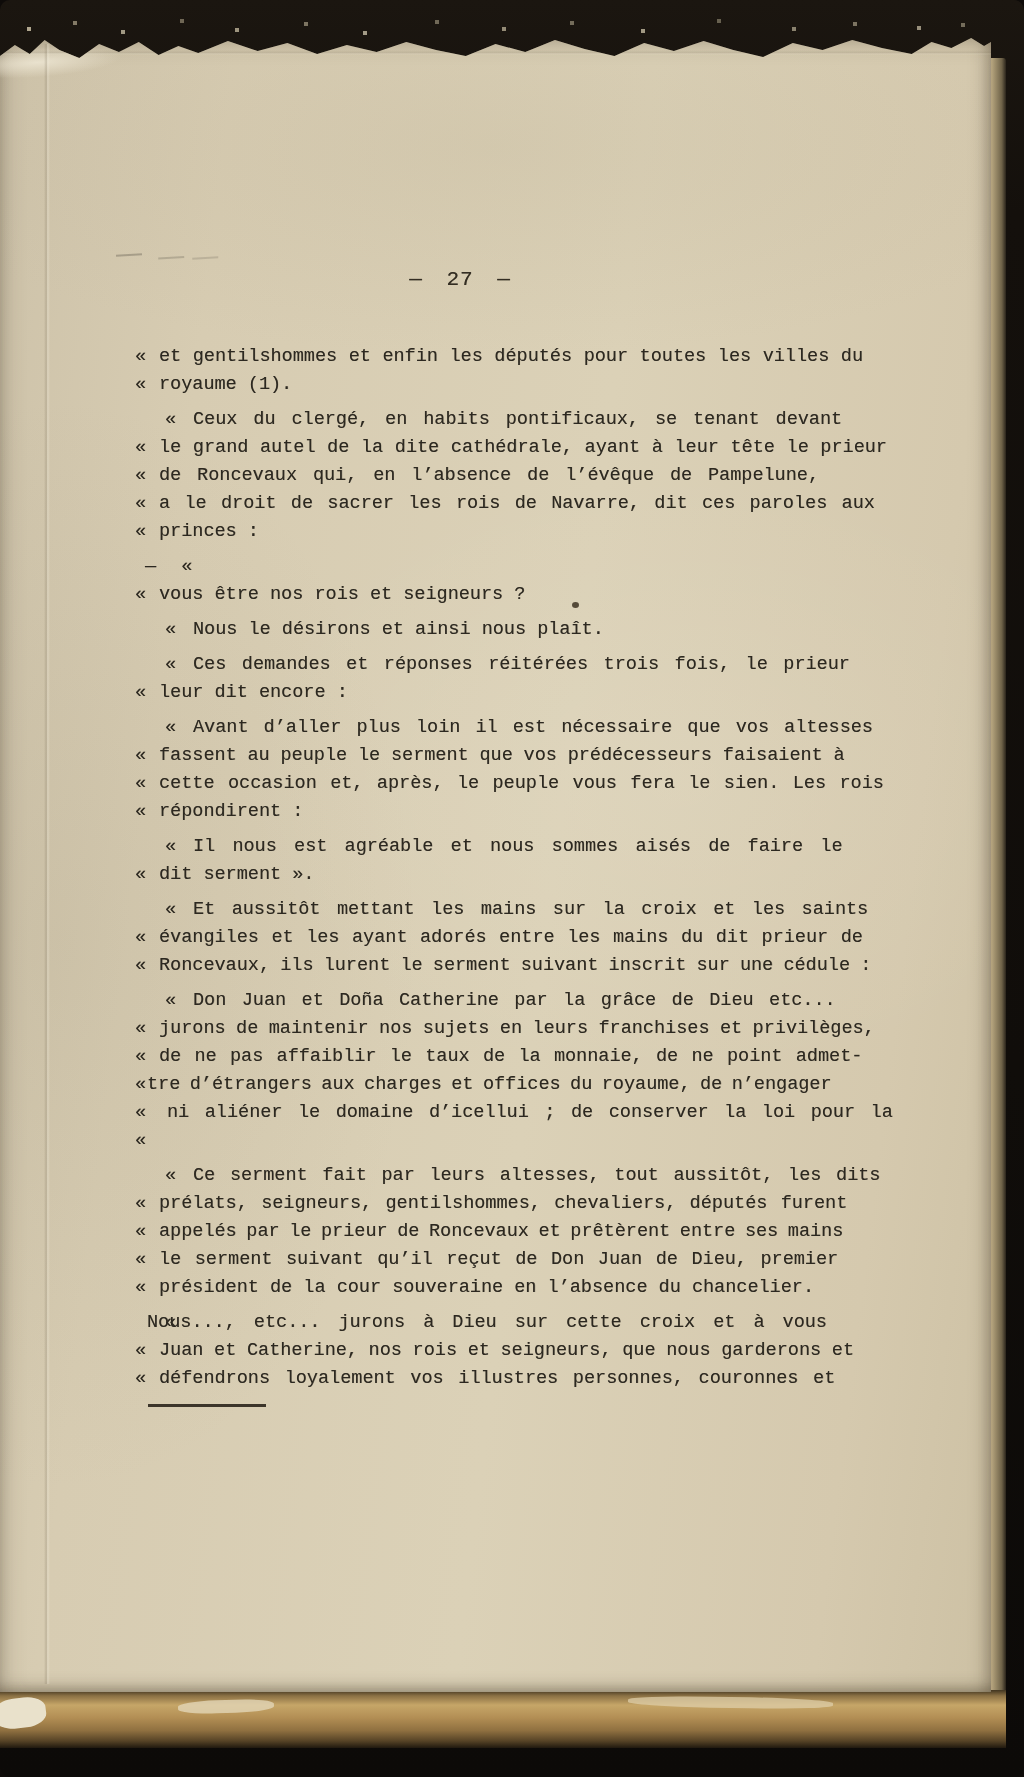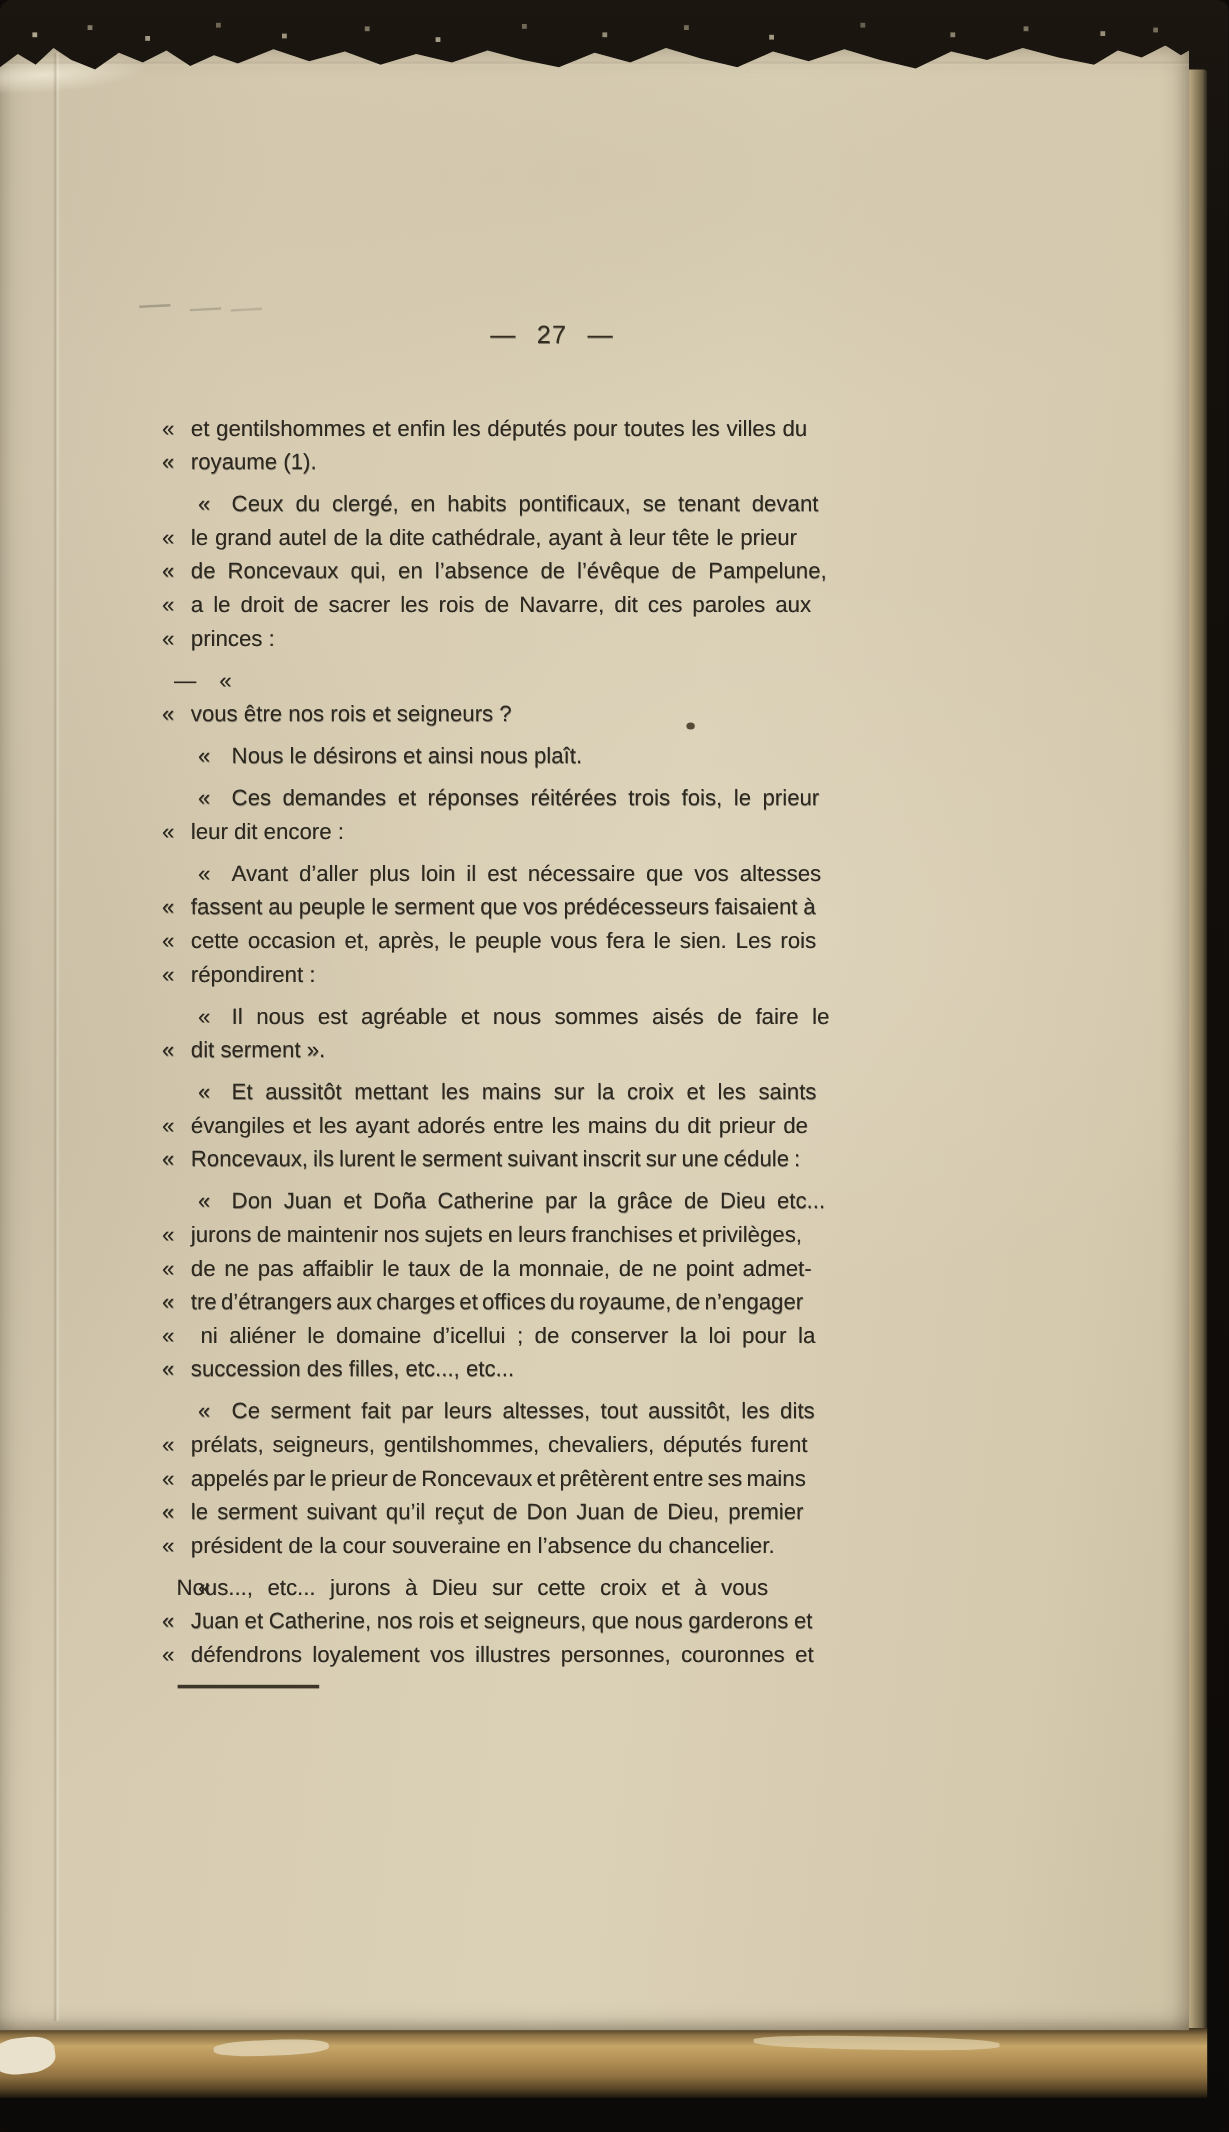--- a/index.html
+++ b/index.html
@@ -1,19 +1,19 @@
 <!DOCTYPE html>
 <html><head>
 <meta charset="utf-8">
 <style>
   html,body{margin:0;padding:0;background:#0e0b09;}
   .scan{
     position:relative;width:1024px;height:1777px;overflow:hidden;
     background:linear-gradient(180deg,#1b1610 0%,#14100c 12%,#100d0a 60%,#0c0a08 100%);
-    font-family:Liberation Sans, sans-serif;
+    font-family:Liberation Mono, monospace;
     border-radius:10px;
   }
   
   .fibers{position:absolute;left:0;top:26px;width:2px;height:2px;background:transparent;
     box-shadow:28px 2px 0 1px rgba(214,203,174,.8),74px -4px 0 1px rgba(201,190,160,.6),
     122px 5px 0 1px rgba(219,209,181,.7),181px -6px 0 1px rgba(195,184,154,.5),
     236px 3px 0 1px rgba(214,203,174,.7),305px -3px 0 1px rgba(206,195,166,.55),
     364px 6px 0 1px rgba(222,212,186,.7),436px -5px 0 1px rgba(198,188,158,.5),
     503px 2px 0 1px rgba(214,203,174,.65),571px -4px 0 1px rgba(205,195,166,.5),
     642px 4px 0 1px rgba(219,209,181,.7),718px -6px 0 1px rgba(198,188,158,.45),
@@ -137,23 +137,23 @@
         </div>
         <div class="para">
           <div class="line indent"><span class="mark">«</span><span class="txt just" style="word-spacing: 5.34844px;">Et aussitôt mettant les mains sur la croix et les saints</span></div>
           <div class="line cont"><span class="mark">«</span><span class="txt just" style="word-spacing: 1.41335px;">évangiles et les ayant adorés entre les mains du dit prieur de</span></div>
           <div class="line cont"><span class="mark">«</span><span class="txt just" style="word-spacing: -0.934375px;">Roncevaux, ils lurent le serment suivant inscrit sur une cédule :</span></div>
         </div>
         <div class="para">
           <div class="line indent"><span class="mark">«</span><span class="txt just" style="word-spacing: 4.31406px;">Don Juan et Doña Catherine par la grâce de Dieu etc...</span></div>
           <div class="line cont"><span class="mark">«</span><span class="txt just" style="word-spacing: -0.657986px;">jurons de maintenir nos sujets en leurs franchises et privilèges,</span></div>
           <div class="line cont"><span class="mark">«</span><span class="txt just" style="word-spacing: 2.17708px;">de ne pas affaiblir le taux de la monnaie, de ne point admet-</span></div>
-          <div class="line cont"><span class="mark">«</span><span class="txt just" style="word-spacing: -1.64931px;">tre d’étrangers aux charges et offices du royaume, de n’engager</span></div>
+          <div class="line cont"><span class="mark">«</span><span class="txt just" style="word-spacing: -1.64931px; margin-left: 12px;">tre d’étrangers aux charges et offices du royaume, de n’engager</span></div>
           <div class="line cont"><span class="mark">«</span><span class="txt just" style="word-spacing: 4.41619px; margin-left: 32px;">ni aliéner le domaine d’icellui ; de conserver la loi pour la</span></div>
-          <div class="line cont"><span class="mark">«</span><span class="txt">succession des filles, etc..., etc...</span></div>
+          <div class="line cont"><span class="mark">«</span></div>
         </div>
         <div class="para">
           <div class="line indent"><span class="mark">«</span><span class="txt just" style="word-spacing: 3.60417px;">Ce serment fait par leurs altesses, tout aussitôt, les dits</span></div>
           <div class="line cont"><span class="mark">«</span><span class="txt just" style="word-spacing: 2.20938px;">prélats, seigneurs, gentilshommes, chevaliers, députés furent</span></div>
           <div class="line cont"><span class="mark">«</span><span class="txt just" style="word-spacing: -1.50937px;">appelés par le prieur de Roncevaux et prêtèrent entre ses mains</span></div>
           <div class="line cont"><span class="mark">«</span><span class="txt just" style="word-spacing: 2.41719px;">le serment suivant qu’il reçut de Don Juan de Dieu, premier</span></div>
           <div class="line cont"><span class="mark">«</span><span class="txt">président de la cour souveraine en l’absence du chancelier.</span></div>
         </div>
         <div class="para">
           <div class="line indent"><span class="mark">«</span><span class="txt just" style="word-spacing: 6.9375px; margin-left: 12px;">Nous..., etc... jurons à Dieu sur cette croix et à vous</span></div>

